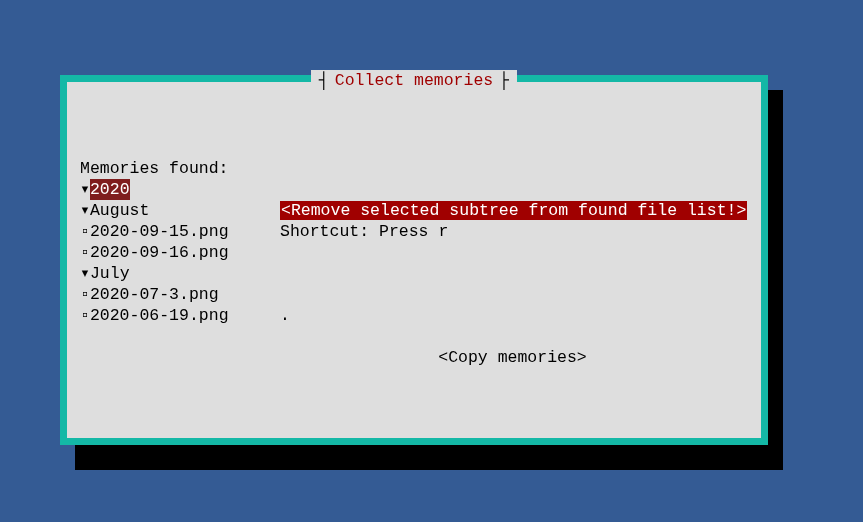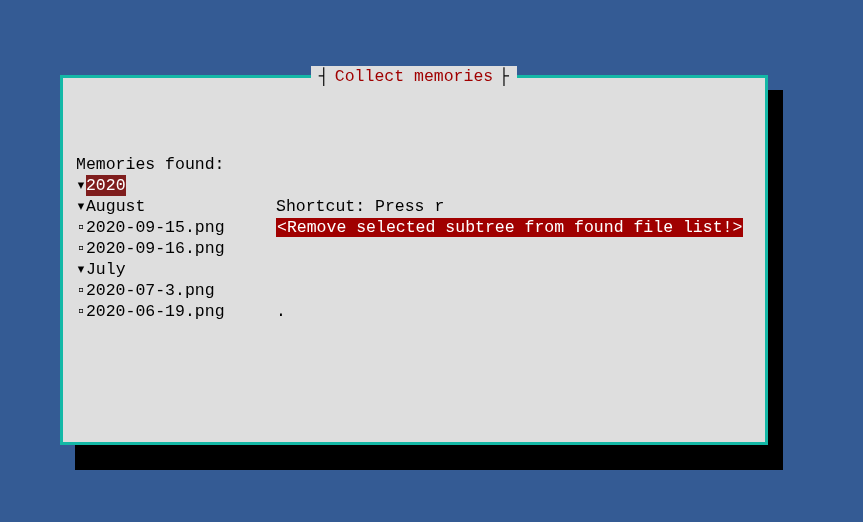--- a/index.html
+++ b/index.html
@@ -22,21 +22,21 @@
     height: 380px;
     background: #000;
   }
   .dialog {
     position: absolute;
     left: 60px;
     top: 75px;
     width: 708px;
     height: 370px;
     background: #dedede;
-    border: 3px solid #14b8a6;
+    border: 7px solid #14b8a6;
   }
   .title-wrap {
     position: absolute;
     top: -12px;
     left: 0;
     width: 100%;
     text-align: center;
   }
   .title-inner {
     display: inline-block;
@@ -91,27 +91,28 @@
         <div class="row">    <span>▫</span> <span>2020-09-16.png</span></div>
         <div class="row">  <span>▾</span> <span>July</span></div>
         <div class="row">    <span>▫</span> <span>2020-07-3.png</span></div>
         <div class="row">    <span>▫</span> <span>2020-06-19.png</span></div>
       </div>
 
       
       <div class="cmd-col">
         <div class="cmd-row"></div>
         <div class="cmd-row"></div>
+        <div class="cmd-row"><span class="btn-red">&lt;Remove selected subtree from found file list!&gt;</span></div>
         <div class="cmd-row"><span>Shortcut: Press r</span></div>
-        <div class="cmd-row"><span class="btn-red">&lt;Remove selected subtree from found file list!&gt;</span></div>
         <div class="cmd-row"></div>
         <div class="cmd-row"></div>
         <div class="cmd-row"></div>
         <div class="cmd-row"><span><span>.</span><span class="input-line">                                              </span></span></div>
         <div class="cmd-row"></div>
+        <div class="cmd-row" style="text-align:center; width:465px;"><span>&lt;Copy memories&gt;</span></div>
       </div>
 
       
       <div style="position:absolute; top: 289px; left:0; width:660px; text-align:center;" class="cmd-row">
         <span>&lt;Quit&gt;</span>
       </div>
 
     </div>
   </div>
 </div>

